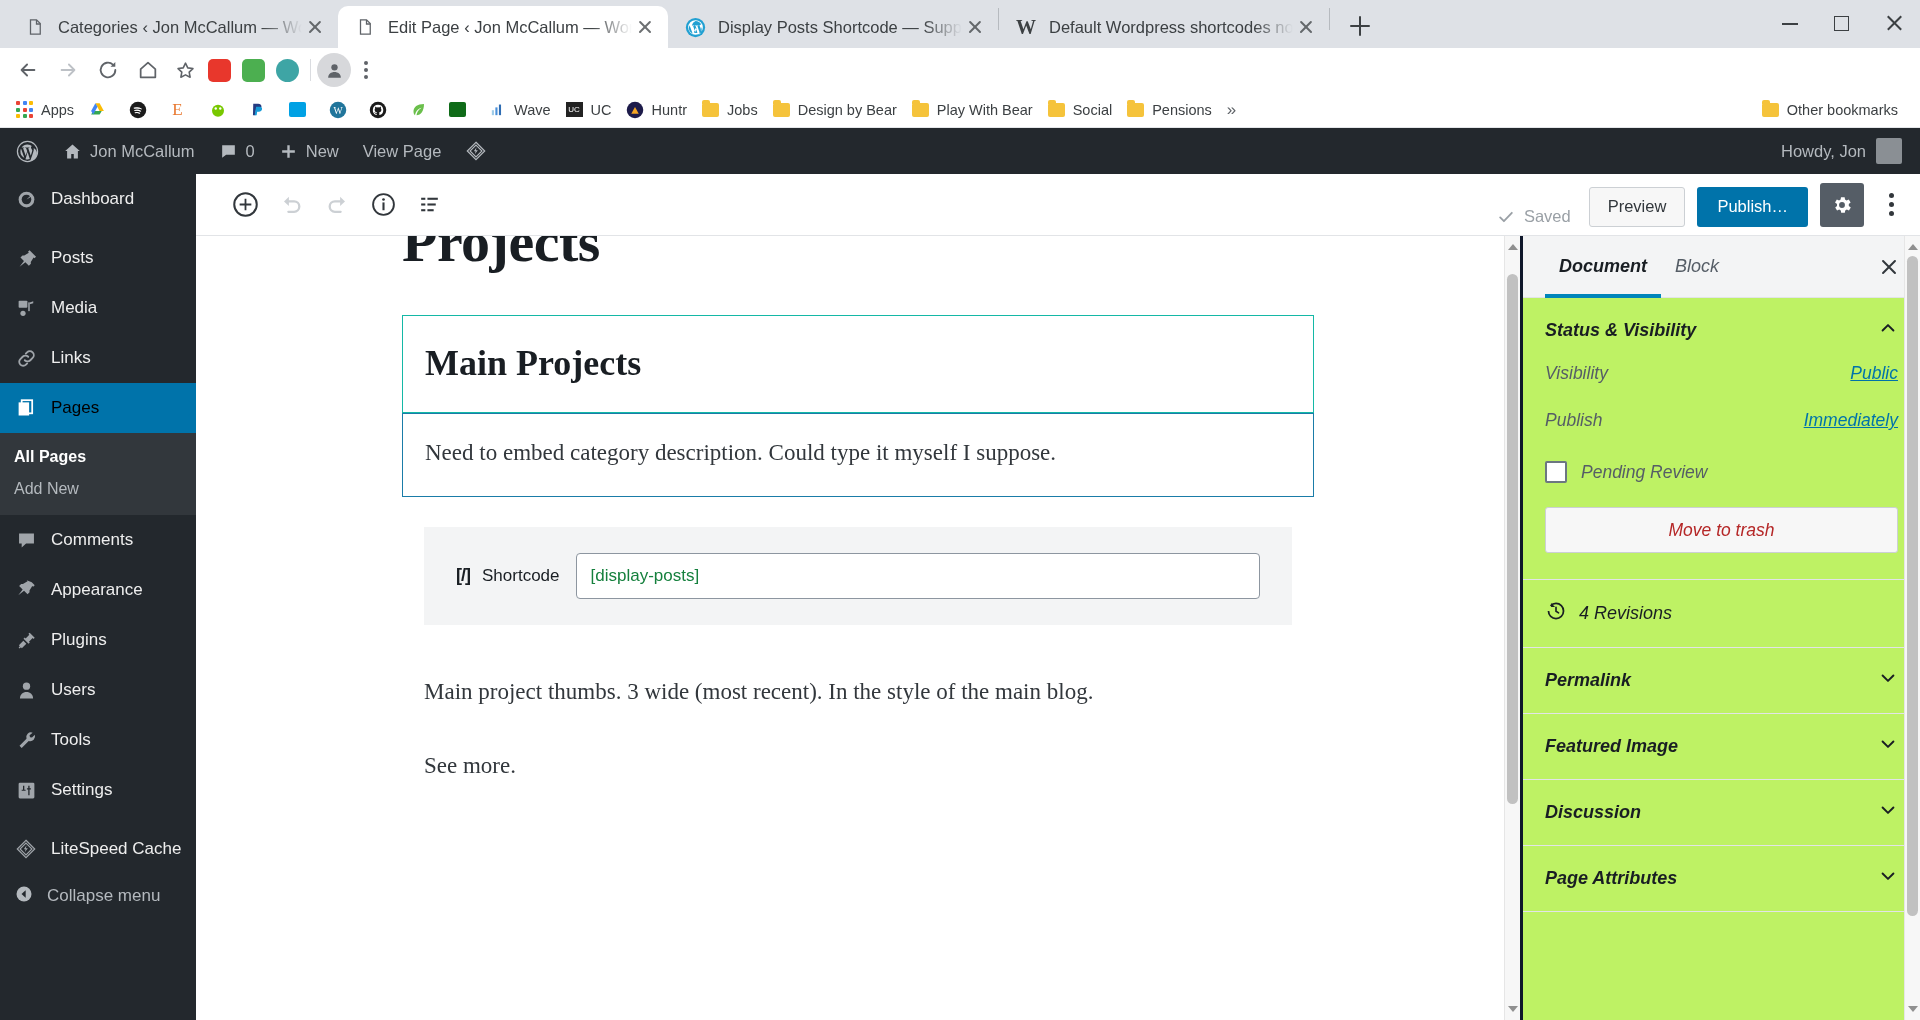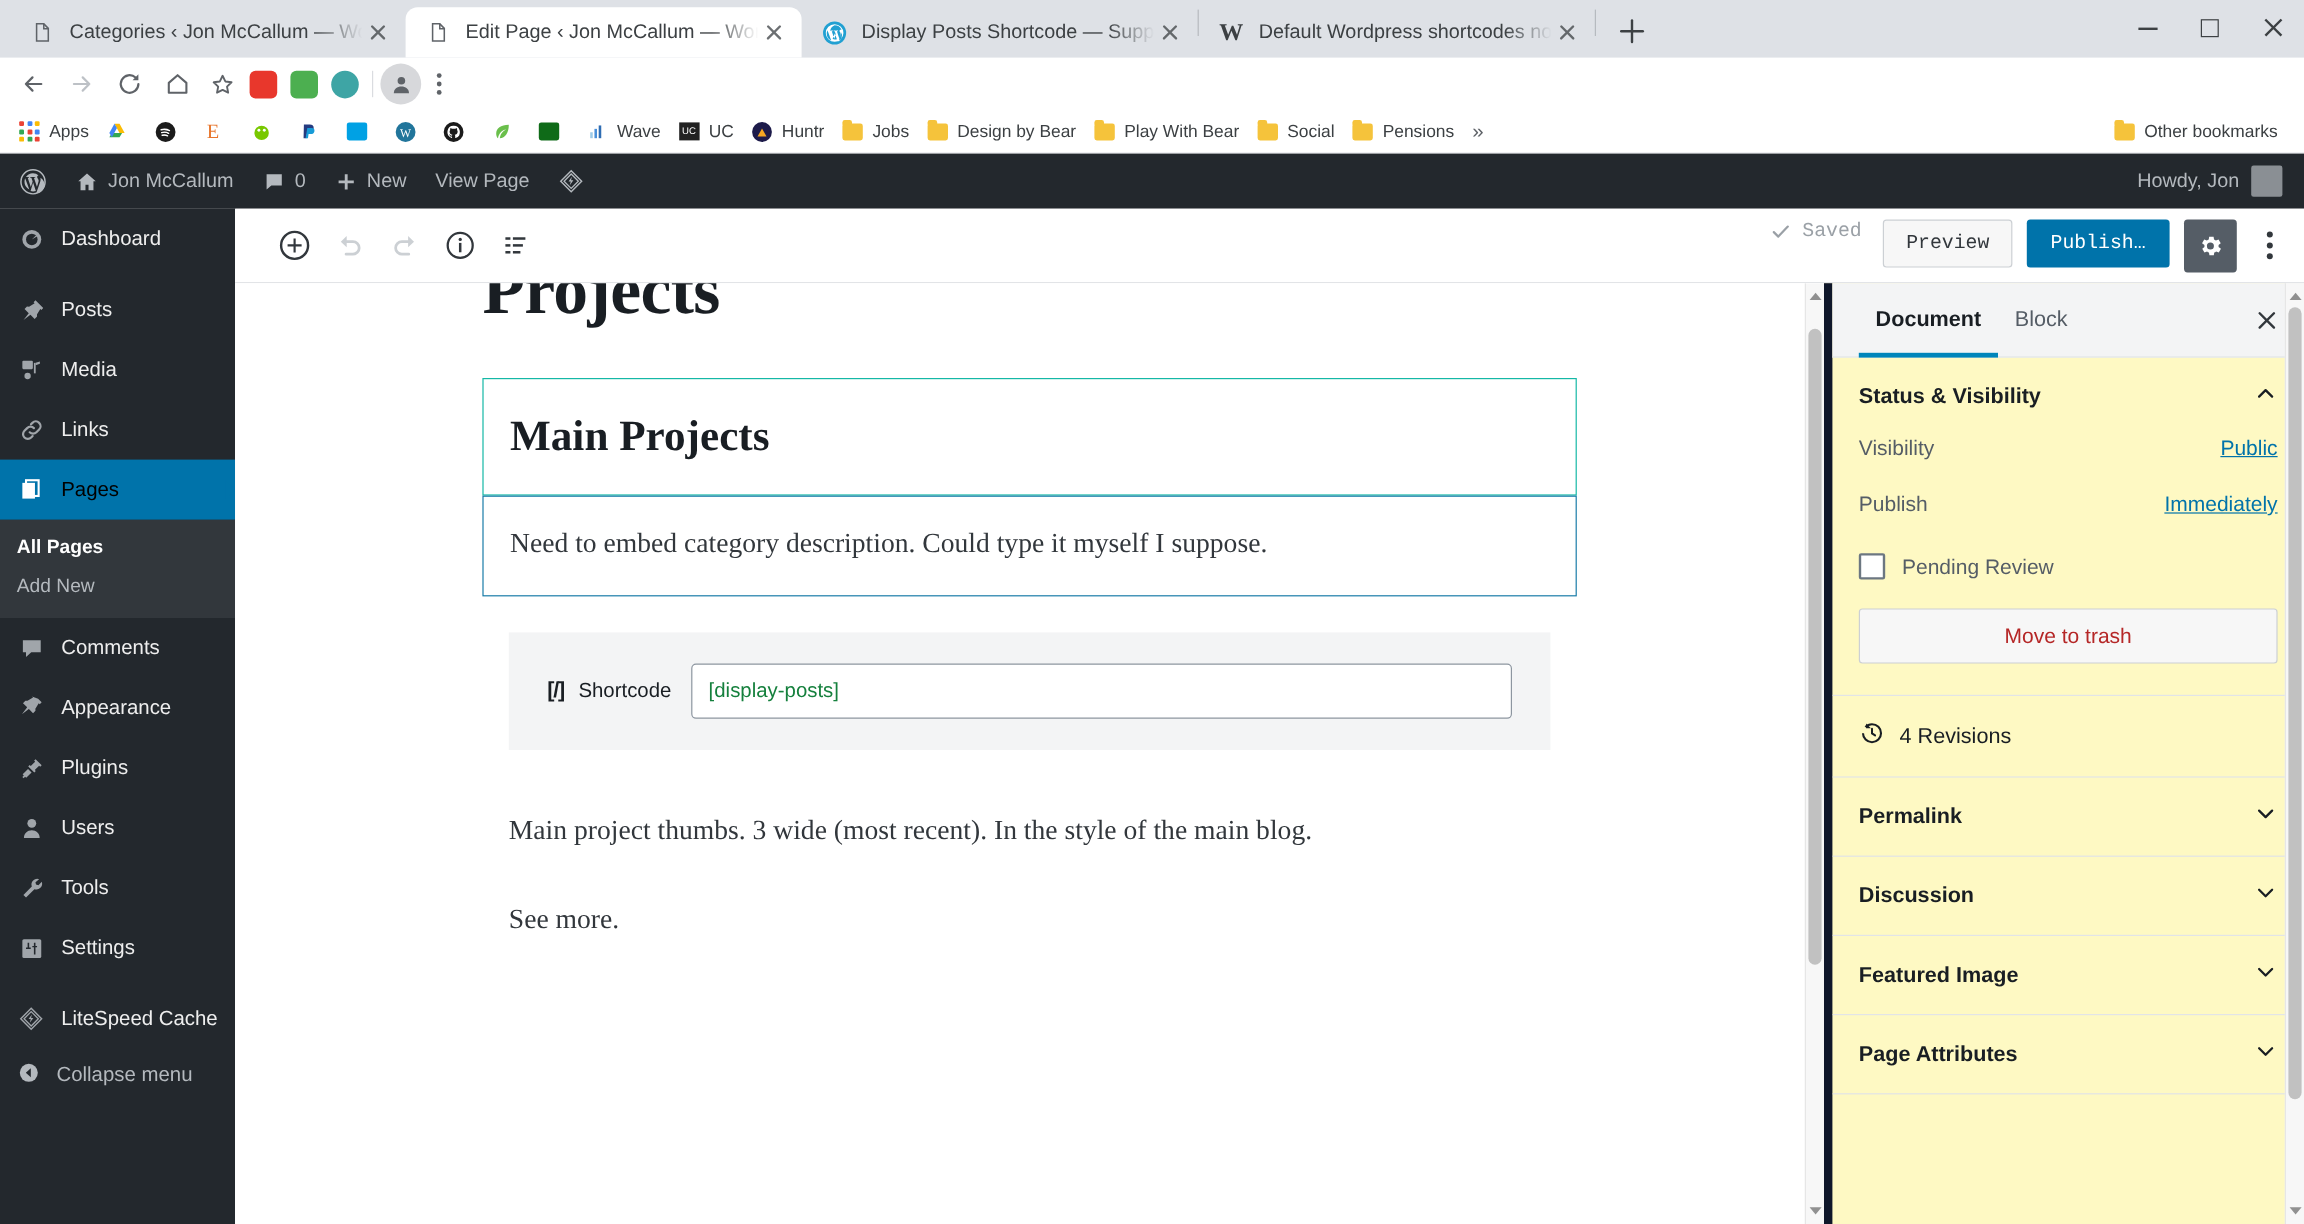--- a/index.html
+++ b/index.html
@@ -128,21 +128,21 @@
   .menu-sep { height: 9px; }
   .collapse { display: flex; align-items: center; height: 44px; padding: 0 12px 0 14px;
               gap: 13px; color: #b4b9be; font-size: 17px; }
 
   
   .editor { flex: 1 1 auto; display: flex; flex-direction: column; background: #fff; min-width: 0; }
   .etoolbar { height: 62px; flex: 0 0 62px; background: #fff; border-bottom: 1px solid #e2e4e7;
               display: flex; align-items: center; padding: 0 14px 0 26px; }
   .tb-btn { width: 46px; height: 46px; display: flex; align-items: center; justify-content: center;
             color: #555d66; }
-  .tb-right { margin-left: auto; display: flex; align-items: flex-start; gap: 12px; font-family: Liberation Mono, monospace; }
+  .tb-right { margin-left: auto; display: flex; align-items: flex-end; gap: 12px; }
   .saved { display: flex; align-items: center; gap: 8px; color: #9aa0a6; font-size: 16.5px; margin-right: 6px; }
   .btn-preview { height: 40px; padding: 0 18px; border: 1px solid #ccd0d4; background: #f7f7f7;
                  border-radius: 3px; font-size: 16.5px; color: #32373c;
                  display: flex; align-items: center; }
   .btn-publish { height: 40px; padding: 0 20px; background: #0073aa; color: #fff;
                  border-radius: 3px; font-size: 16.5px; display: flex; align-items: center; }
   .btn-gear { width: 44px; height: 44px; background: #555d66; color: #fff; border-radius: 3px;
               display: flex; align-items: center; justify-content: center; }
   .tb-kebab { width: 30px; height: 44px; display: flex; flex-direction: column;
               align-items: center; justify-content: center; gap: 4px; }
@@ -172,22 +172,22 @@
   .mt1 { margin-top: 54px; }
   .mt2 { margin-top: 48px; }
   .h2b { font-size: 36px; font-weight: bold; color: #191e23; margin: 56px 22px 0; }
 
   
   .vscroll { position: absolute; right: 0; top: 0; width: 16px; height: 100%; background: #f7f7f7;
              border-left: 1px solid #e6e6e6; }
   .vscroll .thumb { position: absolute; left: 2px; width: 11px; background: #c1c1c1; border-radius: 6px; }
 
   
-  .sidebar { width: 400px; flex: 0 0 400px; border-left: 7px solid #0f172a; background: #fef9c3;
-             display: flex; flex-direction: column; min-height: 0; position: relative; }
+  .sidebar { width: 400px; flex: 0 0 400px; border-left: 3px solid #0f172a; background: #bef264;
+             display: flex; flex-direction: column; min-height: 0; position: relative; font-style: italic; }
   .sb-tabs { height: 62px; flex: 0 0 62px; background: #f3f4f5; border-bottom: 1px solid #e2e4e7;
              display: flex; align-items: center; padding: 0 10px 0 22px; }
   .sb-tab { height: 61px; display: flex; align-items: center; padding: 0 14px; font-size: 18px;
             color: #555d66; position: relative; }
   .sb-tab.active { color: #191e23; font-weight: bold; }
   .sb-tab.active::after { content: ""; position: absolute; left: 0; right: 0; bottom: -1px;
                           height: 4px; background: #0085ba; }
   .sb-close { margin-left: auto; width: 42px; height: 42px; display: flex;
               align-items: center; justify-content: center; color: #32373c; font-size: 24px; }
   .sb-body { flex: 1 1 auto; overflow: hidden; }
@@ -850,32 +850,32 @@
                   <span class="chev">
                     <svg viewBox="0 0 24 24" width="20" height="20">
                         <path fill="none" stroke="#191e23" stroke-width="2.3" stroke-linecap="round" stroke-linejoin="round" d="M5.5 9l6.5 6.5L18.5 9"></path>
                       </svg>
                   </span>
                 </div>
               </div>
 
               <div class="panel">
                 <div class="panel-head">
-                  <span>Discussion</span>
+                  <span>Featured Image</span>
                   <span class="chev">
                     <svg viewBox="0 0 24 24" width="20" height="20">
                         <path fill="none" stroke="#191e23" stroke-width="2.3" stroke-linecap="round" stroke-linejoin="round" d="M5.5 9l6.5 6.5L18.5 9"></path>
                       </svg>
                   </span>
                 </div>
               </div>
 
               <div class="panel">
                 <div class="panel-head">
-                  <span>Featured Image</span>
+                  <span>Discussion</span>
                   <span class="chev">
                     <svg viewBox="0 0 24 24" width="20" height="20">
                         <path fill="none" stroke="#191e23" stroke-width="2.3" stroke-linecap="round" stroke-linejoin="round" d="M5.5 9l6.5 6.5L18.5 9"></path>
                       </svg>
                   </span>
                 </div>
               </div>
 
               <div class="panel">
                 <div class="panel-head">

